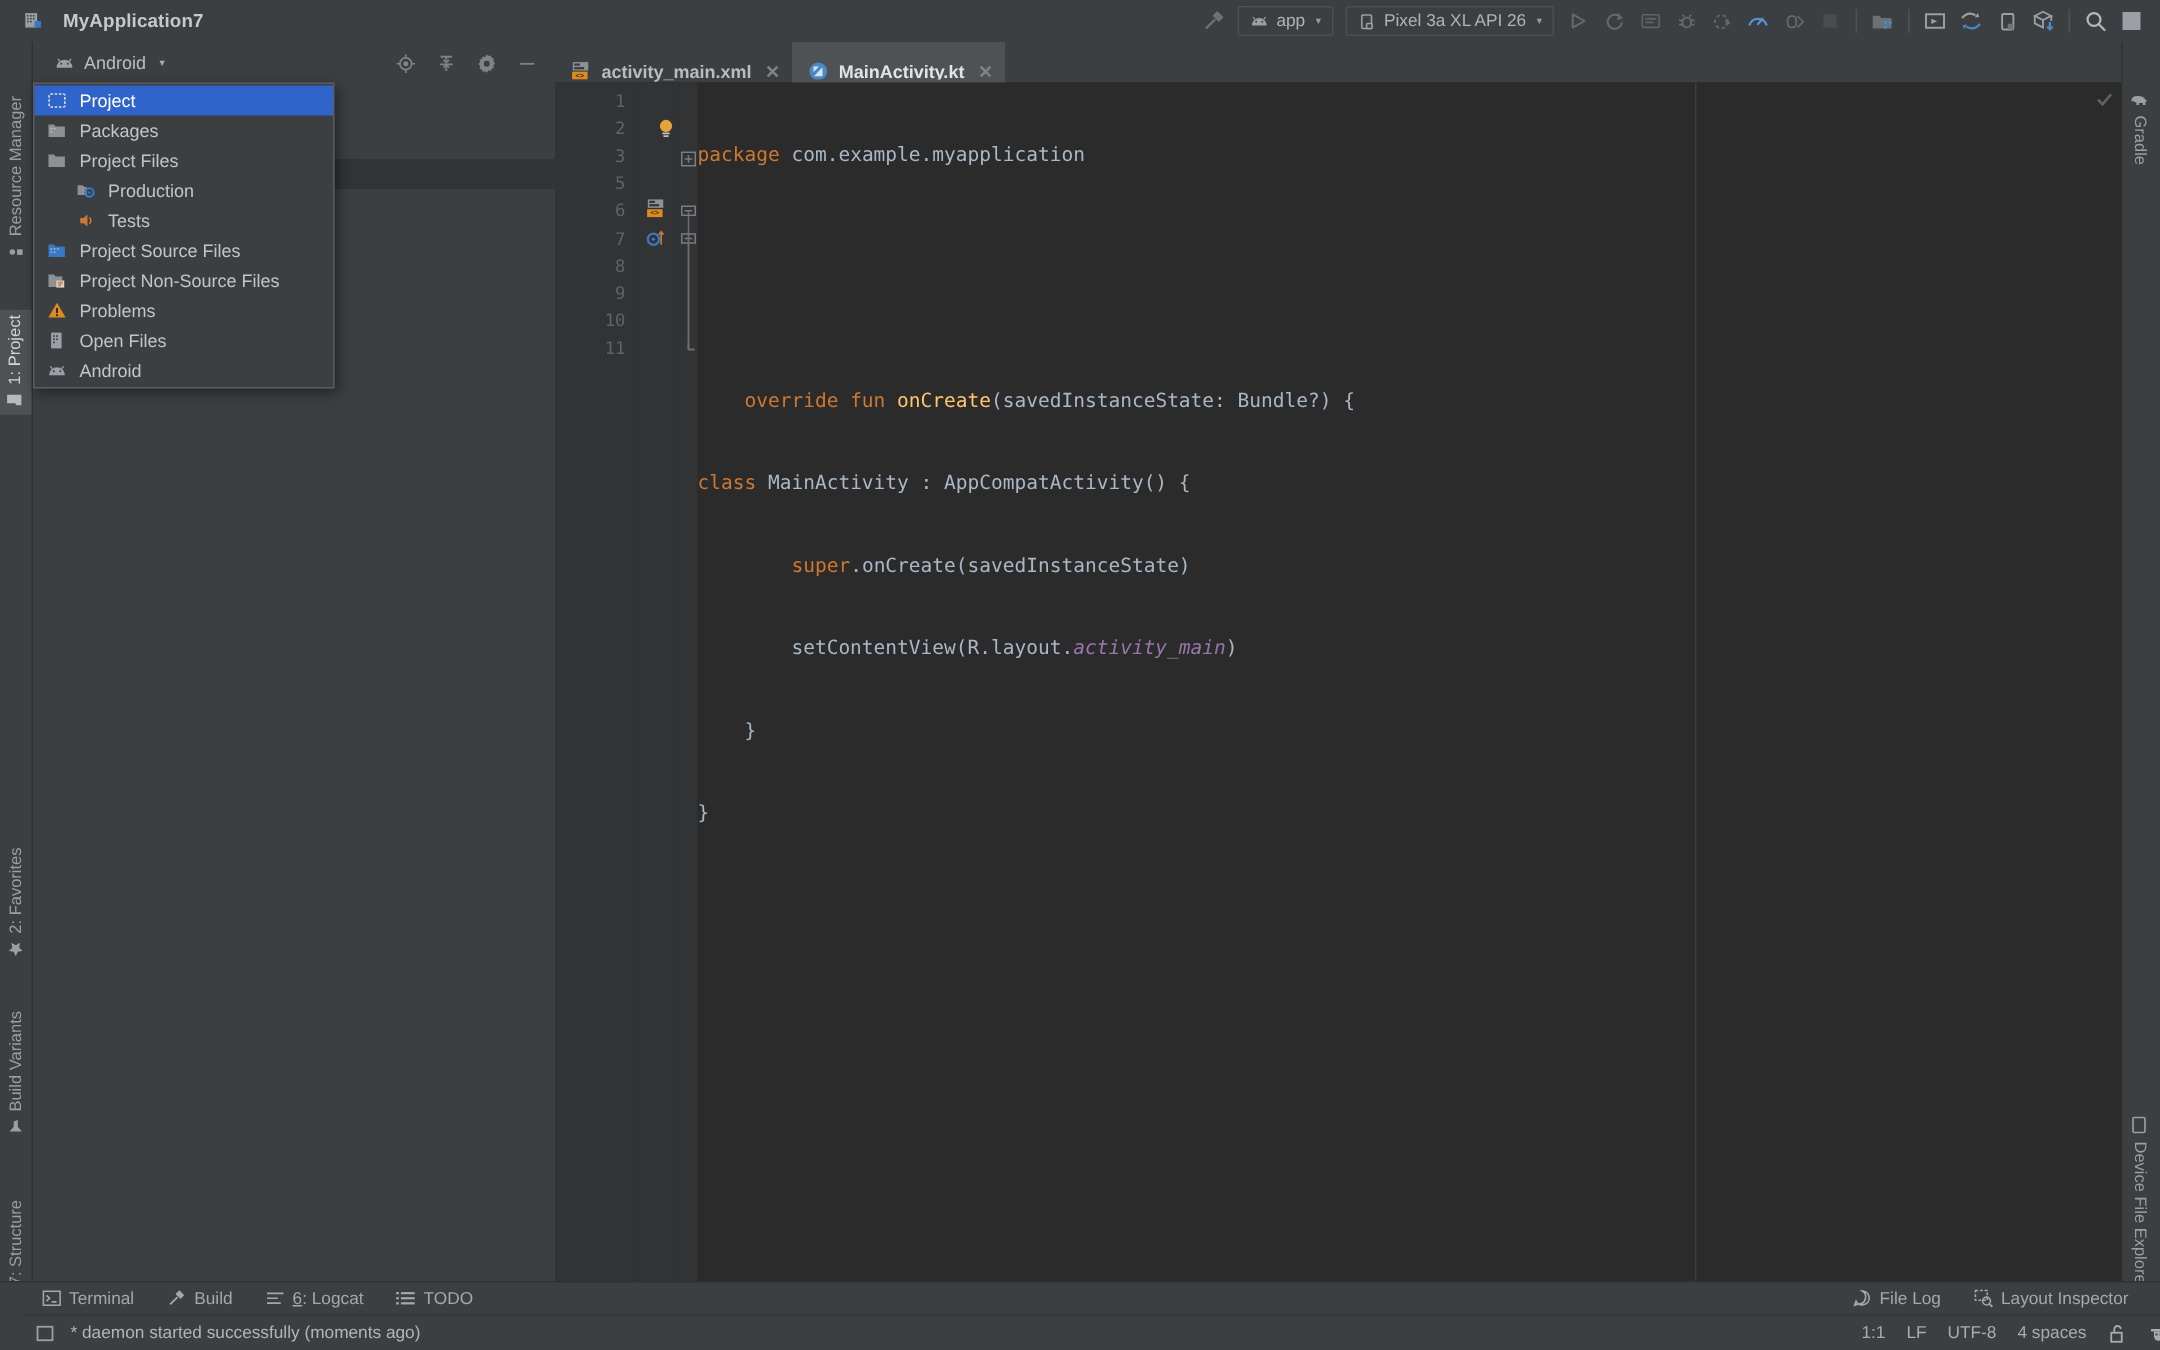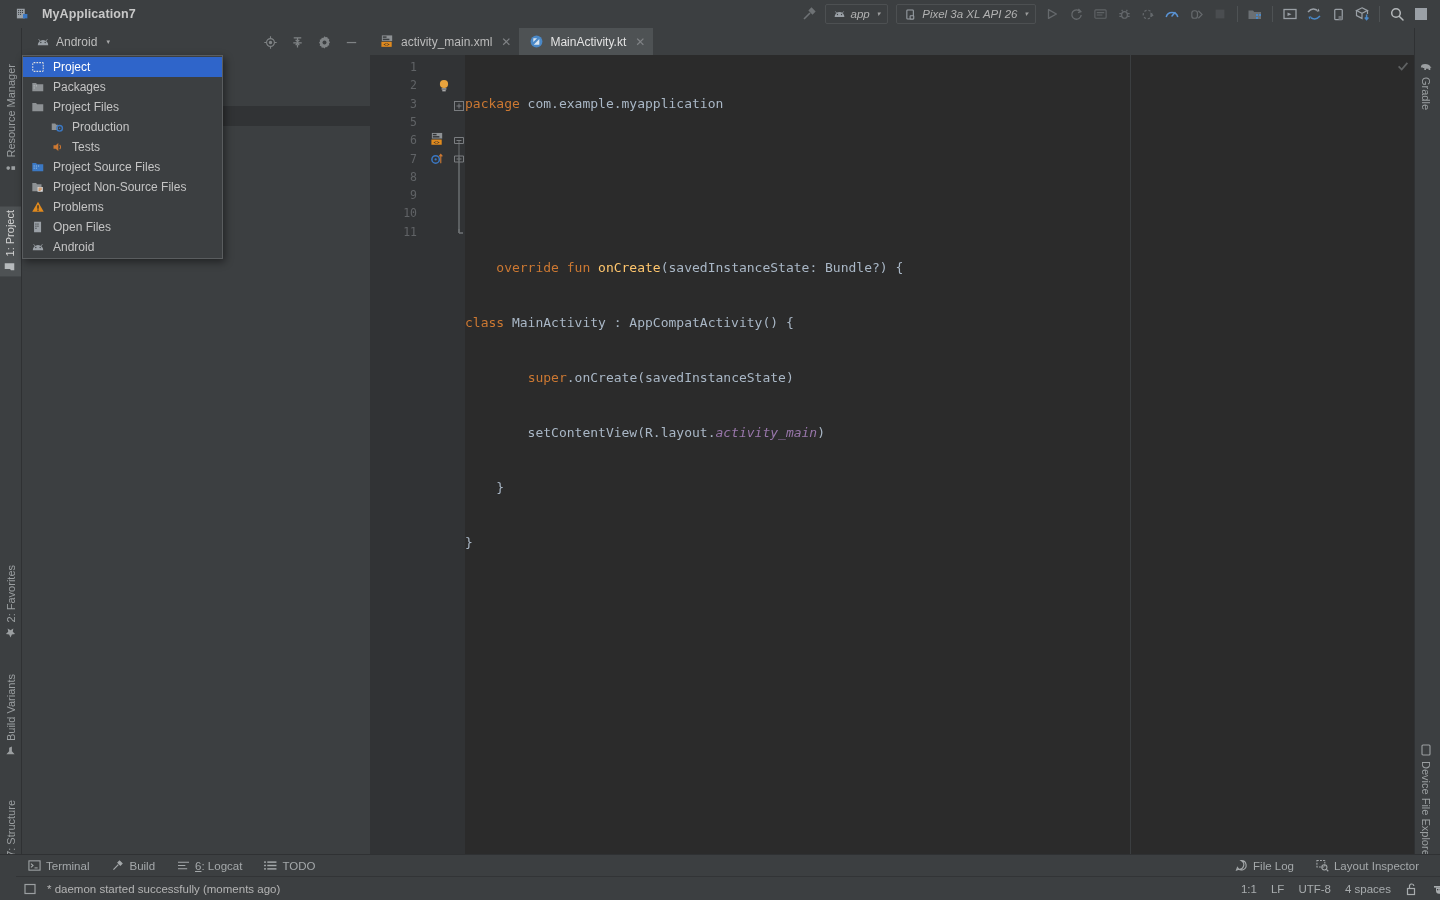--- a/index.html
+++ b/index.html
@@ -28,21 +28,21 @@
     align-items: center; justify-content: center;
     opacity: .62;
   }
   .tb-icon.bright { opacity: 1; }
   .tb-sep { width: 1px; height: 16px; background: #4e5254; margin: 0 5px; }
 
   .combo {
     display: inline-flex; align-items: center; gap: 5px;
     height: 20px; padding: 0 7px; margin: 0 4px;
     border: 1px solid #4d5052; border-radius: 2px;
-    font-size: 11.5px; color: #b2b2b2; font-style: italic;
+    font-size: 11.5px; color: #b2b2b2;
   }
   .combo .caret { font-size: 7px; opacity: .8; margin-left: 2px;}
 
   
   .stripe-left {
     position: absolute; left: 0; top: 28px; width: 22px; height: 829px;
     background: #3c3f41; border-right: 1px solid #2f3133;
   }
   .stripe-right {
     position: absolute; right: 0; top: 28px; width: 26px; height: 829px;
@@ -101,23 +101,24 @@
   
   .editor-area {
     position: absolute; left: 370px; top: 28px; right: 26px; height: 829px;
     background: #2b2b2b;
   }
   .tabbar {
     position: absolute; left: 0; top: 0; right: 0; height: 27px;
     background: #3c3f41; display: flex; align-items: stretch;
   }
   .etab {
-    display: flex; align-items: center; gap: 6px;
+    display: flex; align-items: flex-end; gap: 6px;
     padding: 0 8px 0 10px; font-size: 12px; color: #bbbbbb;
     position: relative;
+    font-weight: bold;
   }
   .etab.active { background: #4e5254; color: #e3e3e3; }
   .etab.active::after {
     content:""; position:absolute; left:0; right:0; bottom:0; height:2px; background:#4e5254;
   }
   .etab .close { font-size: 12px; color: #808386; margin-left: 3px; }
 
   .codewrap { position: absolute; left: 0; top: 27px; right: 0; bottom: 0; background: #2b2b2b; }
   .gutter {
     position: absolute; left: 0; top: 0; width: 55px; bottom: 0;

